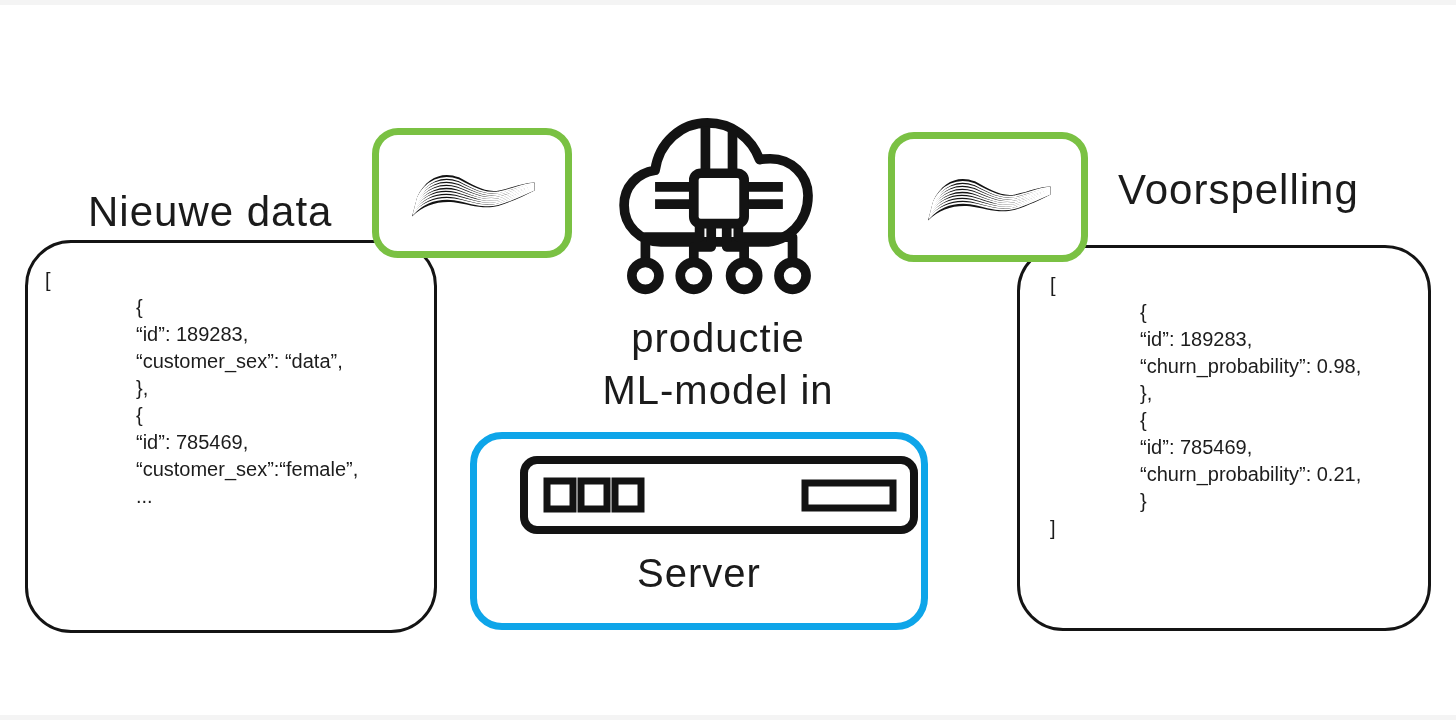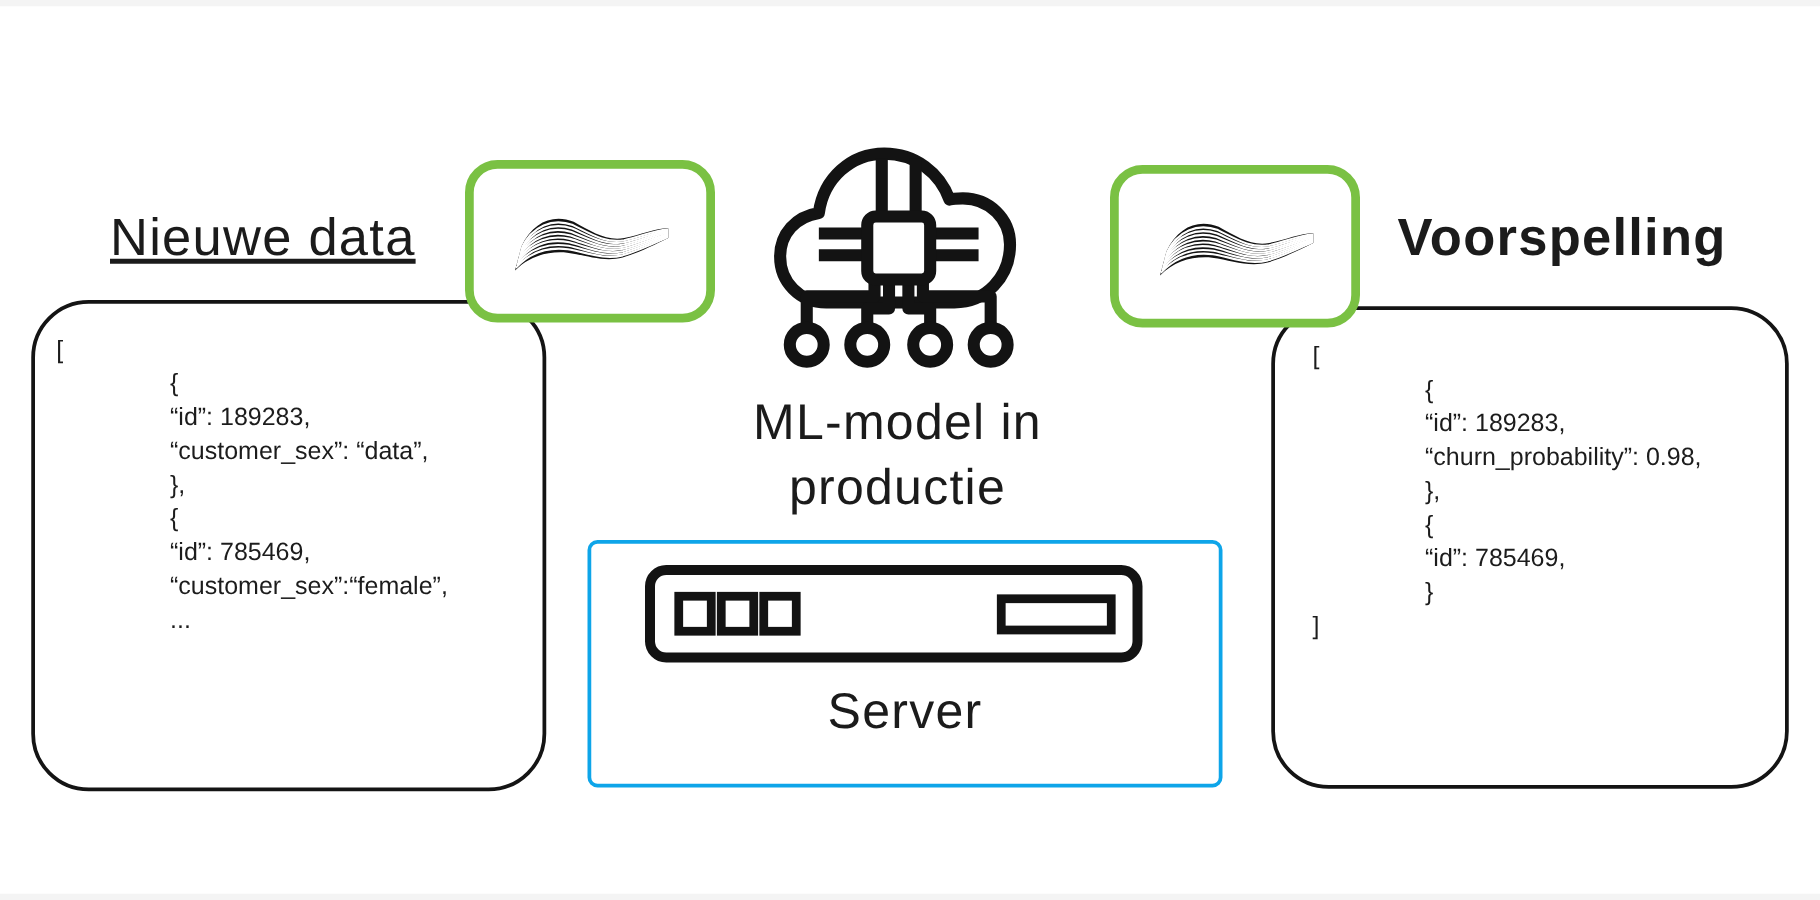--- a/index.html
+++ b/index.html
@@ -8,22 +8,22 @@
     font-family:"Liberation Sans",sans-serif;color:#1b1b1b;overflow:hidden;
   }
   .scan-edge{position:absolute;left:0;width:1456px;height:5px;background:#f4f4f4;}
   .scan-edge.top{top:0;}
   .scan-edge.bottom{bottom:0;}
 
   
   .side-label{
     position:absolute;font-size:42px;letter-spacing:1px;color:#1b1b1b;white-space:nowrap;
   }
-  .label-left{left:88px;top:166px;text-decoration:underline;}
-  .label-right{left:1118px;top:166px;font-weight:bold;}
+  .label-left{left:88px;top:188px;}
+  .label-right{left:1118px;top:166px;}
 
   
   .json-box{
     position:absolute;border:3.5px solid #141414;border-radius:46px;background:#ffffff;
     box-sizing:border-box;
   }
   .json-left{left:25px;top:240px;width:412px;height:393px;}
   .json-right{left:1017px;top:245px;width:414px;height:386px;}
   .code{position:absolute;left:0;top:24px;width:100%;}
   .code-line{font-size:20px;line-height:27px;color:#1c1c1c;white-space:pre;}
@@ -45,22 +45,22 @@
   
   .cloud-wrap{position:absolute;left:597px;top:84px;width:242px;height:223px;}
   .cloud-svg{width:100%;height:100%;}
   .ml-label{
     position:absolute;left:568px;top:312px;width:300px;text-align:center;
     font-size:40px;line-height:52px;letter-spacing:1px;color:#1b1b1b;
   }
 
   
   .server-box{
-    position:absolute;left:470px;top:432px;width:508px;height:198px;
-    border:3px solid #0ea5e9;border-radius:8px;background:#ffffff;box-sizing:border-box;
+    position:absolute;left:470px;top:432px;width:458px;height:198px;
+    border:7px solid #0ea5e9;border-radius:32px;background:#ffffff;box-sizing:border-box;
   }
   .server-svg{position:absolute;left:42px;top:16px;width:400px;height:80px;}
   .server-label{
     position:absolute;left:0;top:112px;width:100%;text-align:center;
     font-size:40px;letter-spacing:1px;color:#1b1b1b;
   }
 </style>
 </head>
 <body>
 
@@ -89,20 +89,21 @@
 
   <div class="json-box json-right">
     <div class="code">
       <div class="code-line lvl0">[</div>
       <div class="code-line lvl1">{</div>
       <div class="code-line lvl1">“id”: 189283,</div>
       <div class="code-line lvl1">“churn_probability”: 0.98,</div>
       <div class="code-line lvl1">},</div>
       <div class="code-line lvl1">{</div>
       <div class="code-line lvl1">“id”: 785469,</div>
+      <div class="code-line lvl1">“churn_probability”: 0.21,</div>
       <div class="code-line lvl1">}</div>
       <div class="code-line lvl0">]</div>
     </div>
   </div>
 
   <div class="wave-box wave-left">
     <svg class="wave-svg" viewBox="0 0 200 92">
         <clipPath id="wclip0">
           <path d="M16.0,52.0 C30.0,22.0 55.0,12.0 80.0,22.0 C102.0,34.0 120.0,46.0 142.0,42.0 C162.0,38.0 180.0,30.0 196.0,30.0 L196.0,42.0 C180.0,50.0 160.0,60.0 140.0,66.0 C116.0,72.0 96.0,63.0 72.0,60.0 C48.0,58.0 26.0,64.0 8.0,82.0 Z"></path>
         </clipPath>
@@ -159,22 +160,22 @@
       <rect x="100" y="92" width="52" height="52" rx="7" fill="#ffffff" stroke="#131313" stroke-width="10"></rect>
 
       <circle cx="50" cy="198" r="14" fill="#ffffff" stroke="#131313" stroke-width="10"></circle>
       <circle cx="100" cy="198" r="14" fill="#ffffff" stroke="#131313" stroke-width="10"></circle>
       <circle cx="152" cy="198" r="14" fill="#ffffff" stroke="#131313" stroke-width="10"></circle>
       <circle cx="202" cy="198" r="14" fill="#ffffff" stroke="#131313" stroke-width="10"></circle>
     </svg>
   </div>
 
   <div class="ml-label">
+    <div>productie</div>
     <div>ML-model in</div>
-    <div>productie</div>
   </div>
 
   <div class="server-box">
     <svg class="server-svg" viewBox="0 0 400 80">
       <rect x="5" y="5" width="390" height="70" rx="13" fill="#ffffff" stroke="#131313" stroke-width="8"></rect>
       <rect x="28" y="26" width="26" height="28" fill="none" stroke="#131313" stroke-width="7"></rect>
       <rect x="62" y="26" width="26" height="28" fill="none" stroke="#131313" stroke-width="7"></rect>
       <rect x="96" y="26" width="26" height="28" fill="none" stroke="#131313" stroke-width="7"></rect>
       <rect x="286" y="28" width="88" height="25" fill="none" stroke="#131313" stroke-width="7"></rect>
     </svg>

